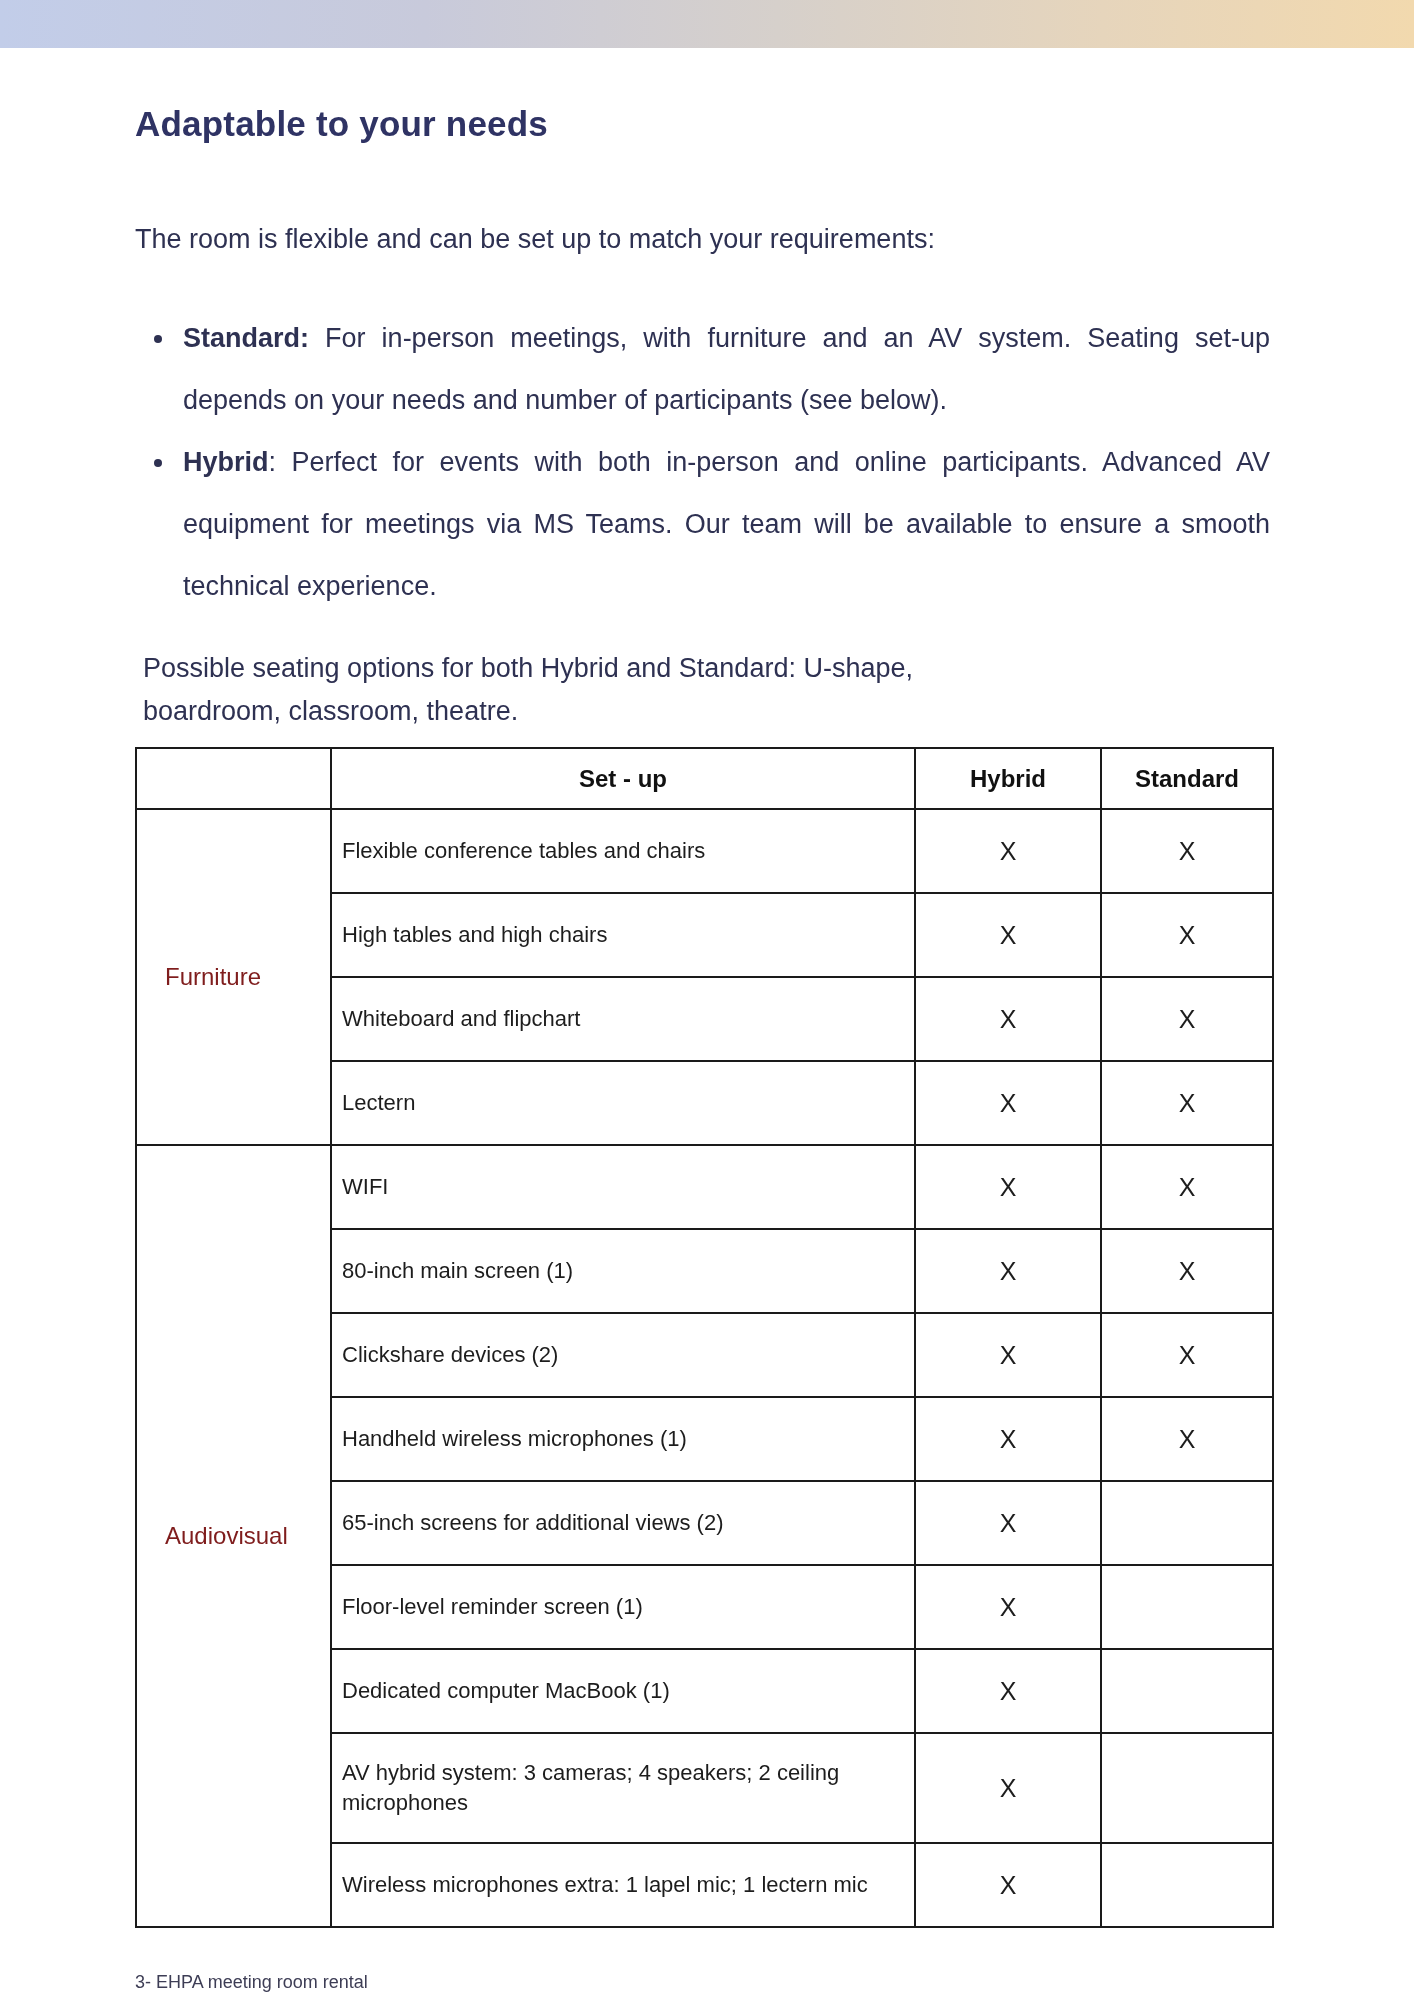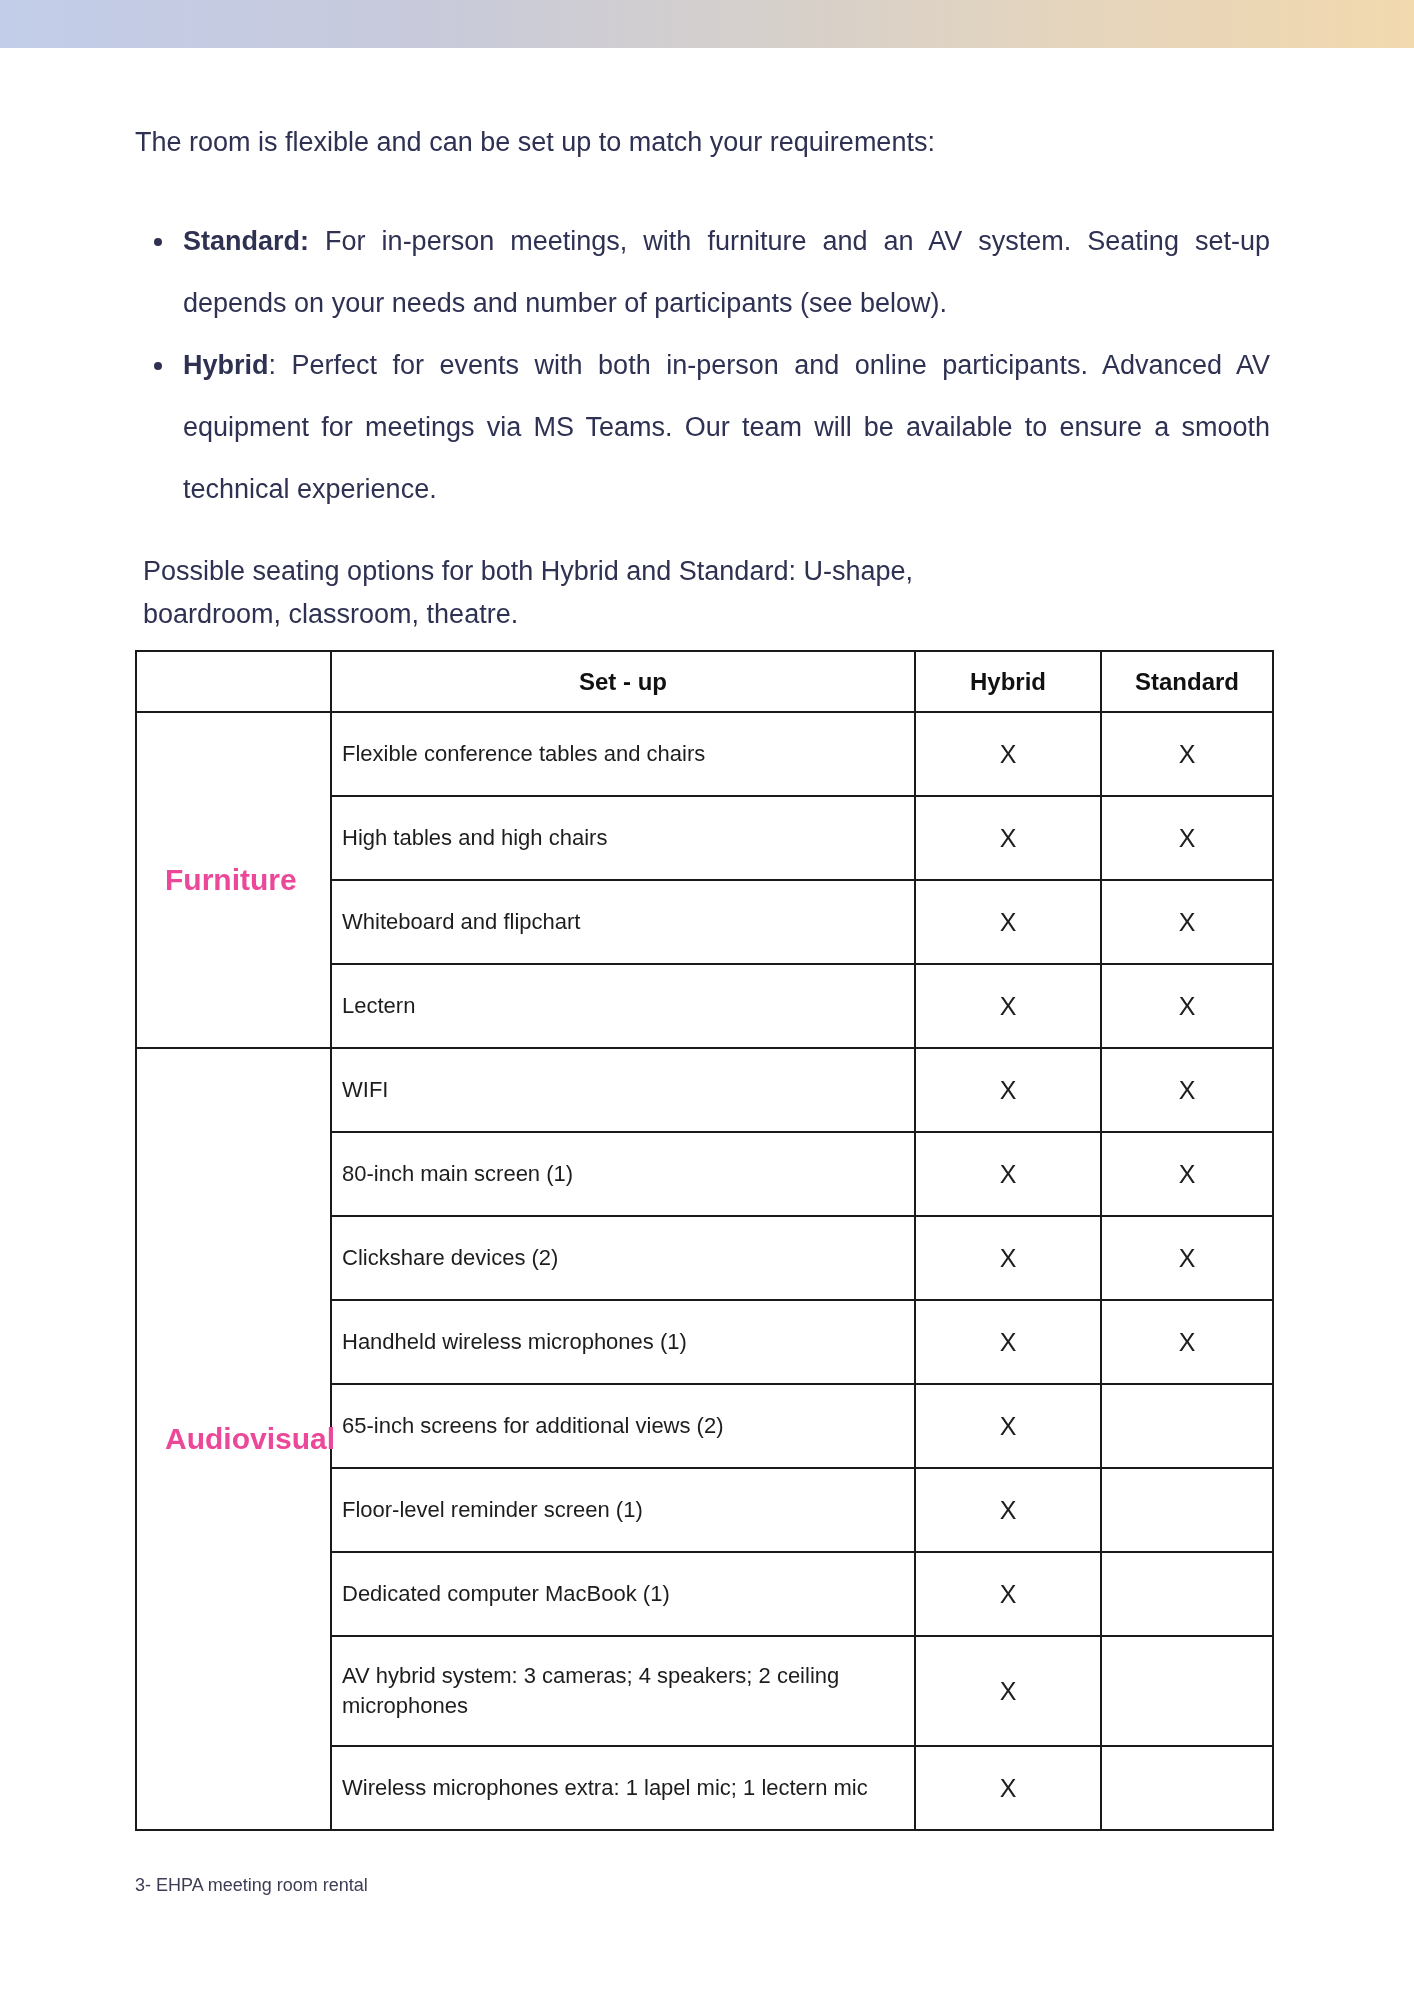--- a/index.html
+++ b/index.html
@@ -63,22 +63,22 @@
     vertical-align:middle;
     background:#ffffff;
   }
   tr.head-row{height:61px;}
   tr.head-row th{
     font-size:24px;font-weight:bold;text-align:center;color:#111111;
   }
   tr.body-row{height:84px;}
   tr.body-row.tall{height:110px;}
   td.group-cell{
-    font-size:30px;font-weight:bold;
-    padding-left:28px;color:#ec4899;
+    font-size:24px;font-weight:normal;
+    padding-left:28px;color:#7f1d1d;
   }
   td.label-cell{
     font-size:22px;
     padding-left:10px;padding-right:20px;
     line-height:30px;
   }
   td.mark-cell{
     font-size:25px;text-align:center;
   }
   .footer{
@@ -89,20 +89,21 @@
 </style>
 </head>
 <body>
 
 <div class="page">
 
   <div class="top-bar"></div>
 
   <div class="content">
 
+    <h1 class="title">Adaptable to your needs</h1>
 
     <p class="intro">The room is flexible and can be set up to match your requirements:</p>
 
     <ul class="bullets">
       <li><b>Standard:</b><span> For in-person meetings, with furniture and an AV system. Seating set-up depends on your needs and number of participants (see below).</span></li>
       <li><b>Hybrid</b><span>: Perfect for events with both in-person and online participants. Advanced AV equipment for meetings via MS Teams. Our team will be available to ensure a smooth technical experience.</span></li>
     </ul>
 
     <p class="seating">Possible seating options for both Hybrid and Standard: U-shape, boardroom, classroom, theatre.</p>
 

